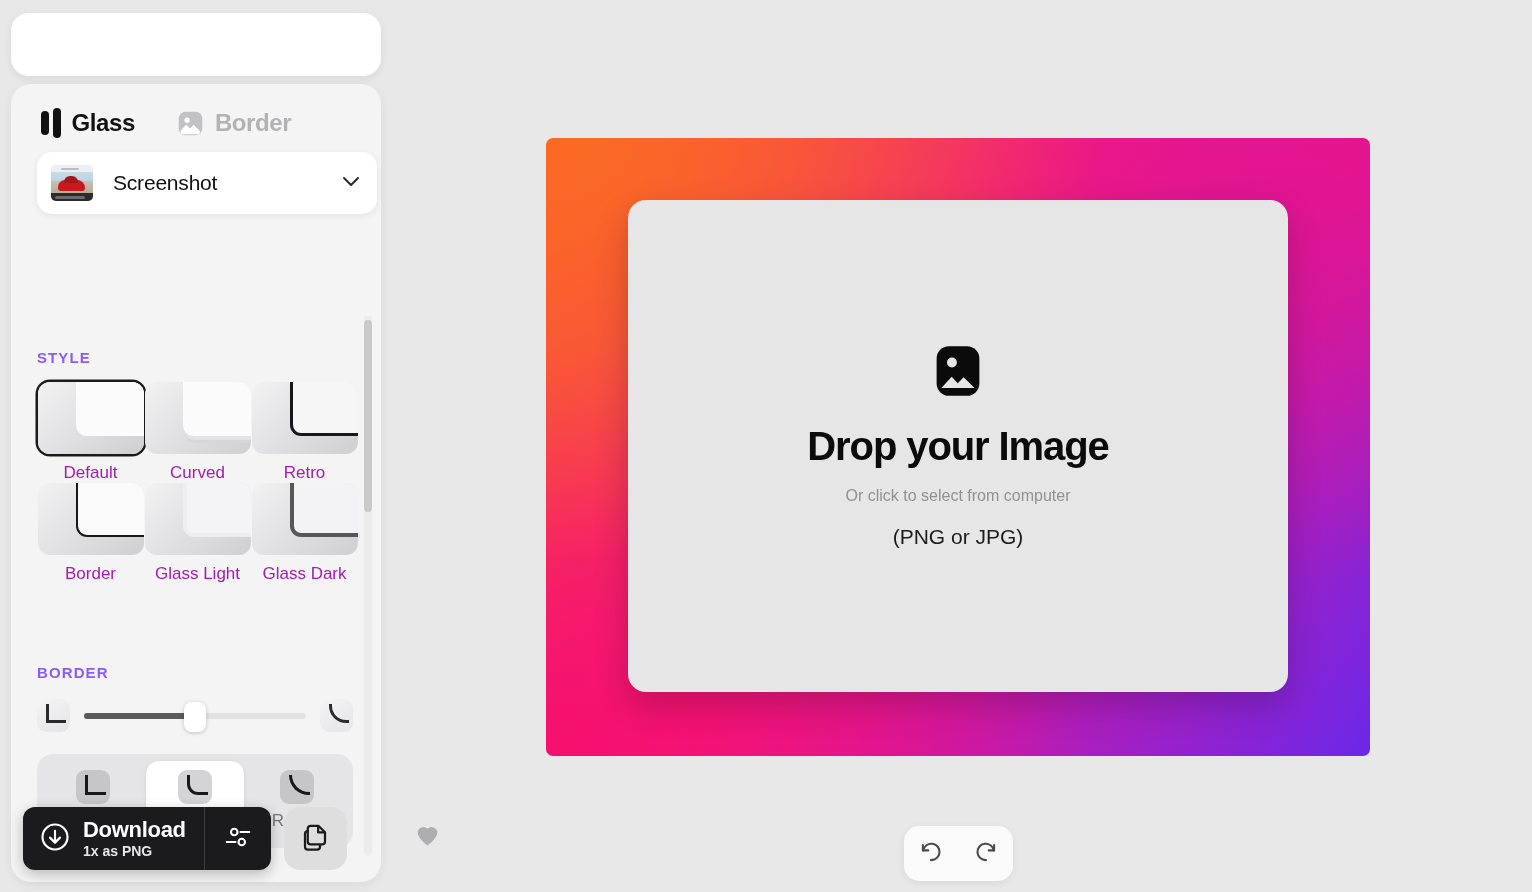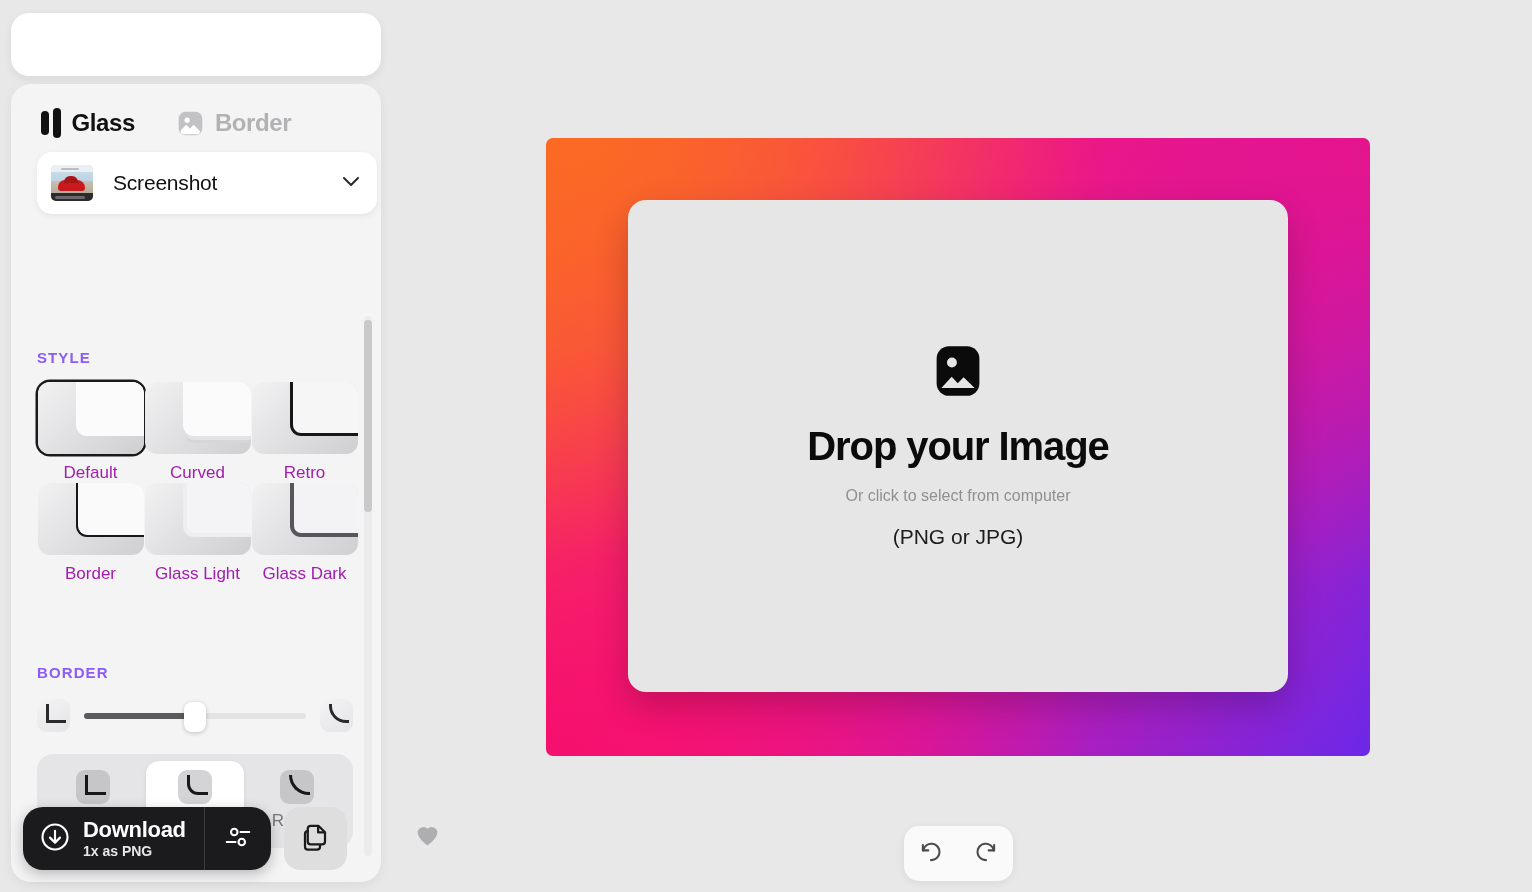--- a/index.html
+++ b/index.html
@@ -134,21 +134,21 @@
   .seg-ic .m { position: absolute; left: 9px; top: 5px; right: 4px; bottom: 9px; }
   .seg-sharp .m { border-left: 3px solid #18181a; border-bottom: 3px solid #18181a; }
   .seg-curved .m { border-left: 3px solid #18181a; border-bottom: 3px solid #18181a; border-radius: 0 0 0 11px; }
   .seg-round .m { border-left: 3px solid #18181a; border-bottom: 3px solid #18181a; border-radius: 0 0 0 20px; }
   .seg-label { font-size: 17px; color: #76767b; margin-top: 7px; }
 
   
   .dl-wrap { position: absolute; left: 23px; bottom: 22px; display: flex; align-items: center; gap: 13px; z-index: 5; }
   .dl-btn {
     display: flex; align-items: center; background: #1b1b1d;
-    border-radius: 20px; height: 63px; cursor: pointer;
+    border-radius: 12px; height: 63px; cursor: pointer;
     box-shadow: 0 4px 14px rgba(0,0,0,0.25);
   }
   .dl-main { display: flex; align-items: center; gap: 13px; padding: 0 18px 0 17px; }
   .dl-texts { display: flex; flex-direction: column; justify-content: center; }
   .dl-title { color: #fff; font-size: 22px; font-weight: bold; letter-spacing: -0.3px; line-height: 1.08; }
   .dl-sub { color: #e7e7e9; font-size: 14px; font-weight: 700; margin-top: 2px; }
   .dl-sep { width: 1px; height: 63px; background: #3d3d40; }
   .dl-opts { padding: 0 18px; display: flex; align-items: center; cursor: pointer; }
   .copy-btn {
     width: 63px; height: 63px; background: #dededf; border-radius: 16px;

